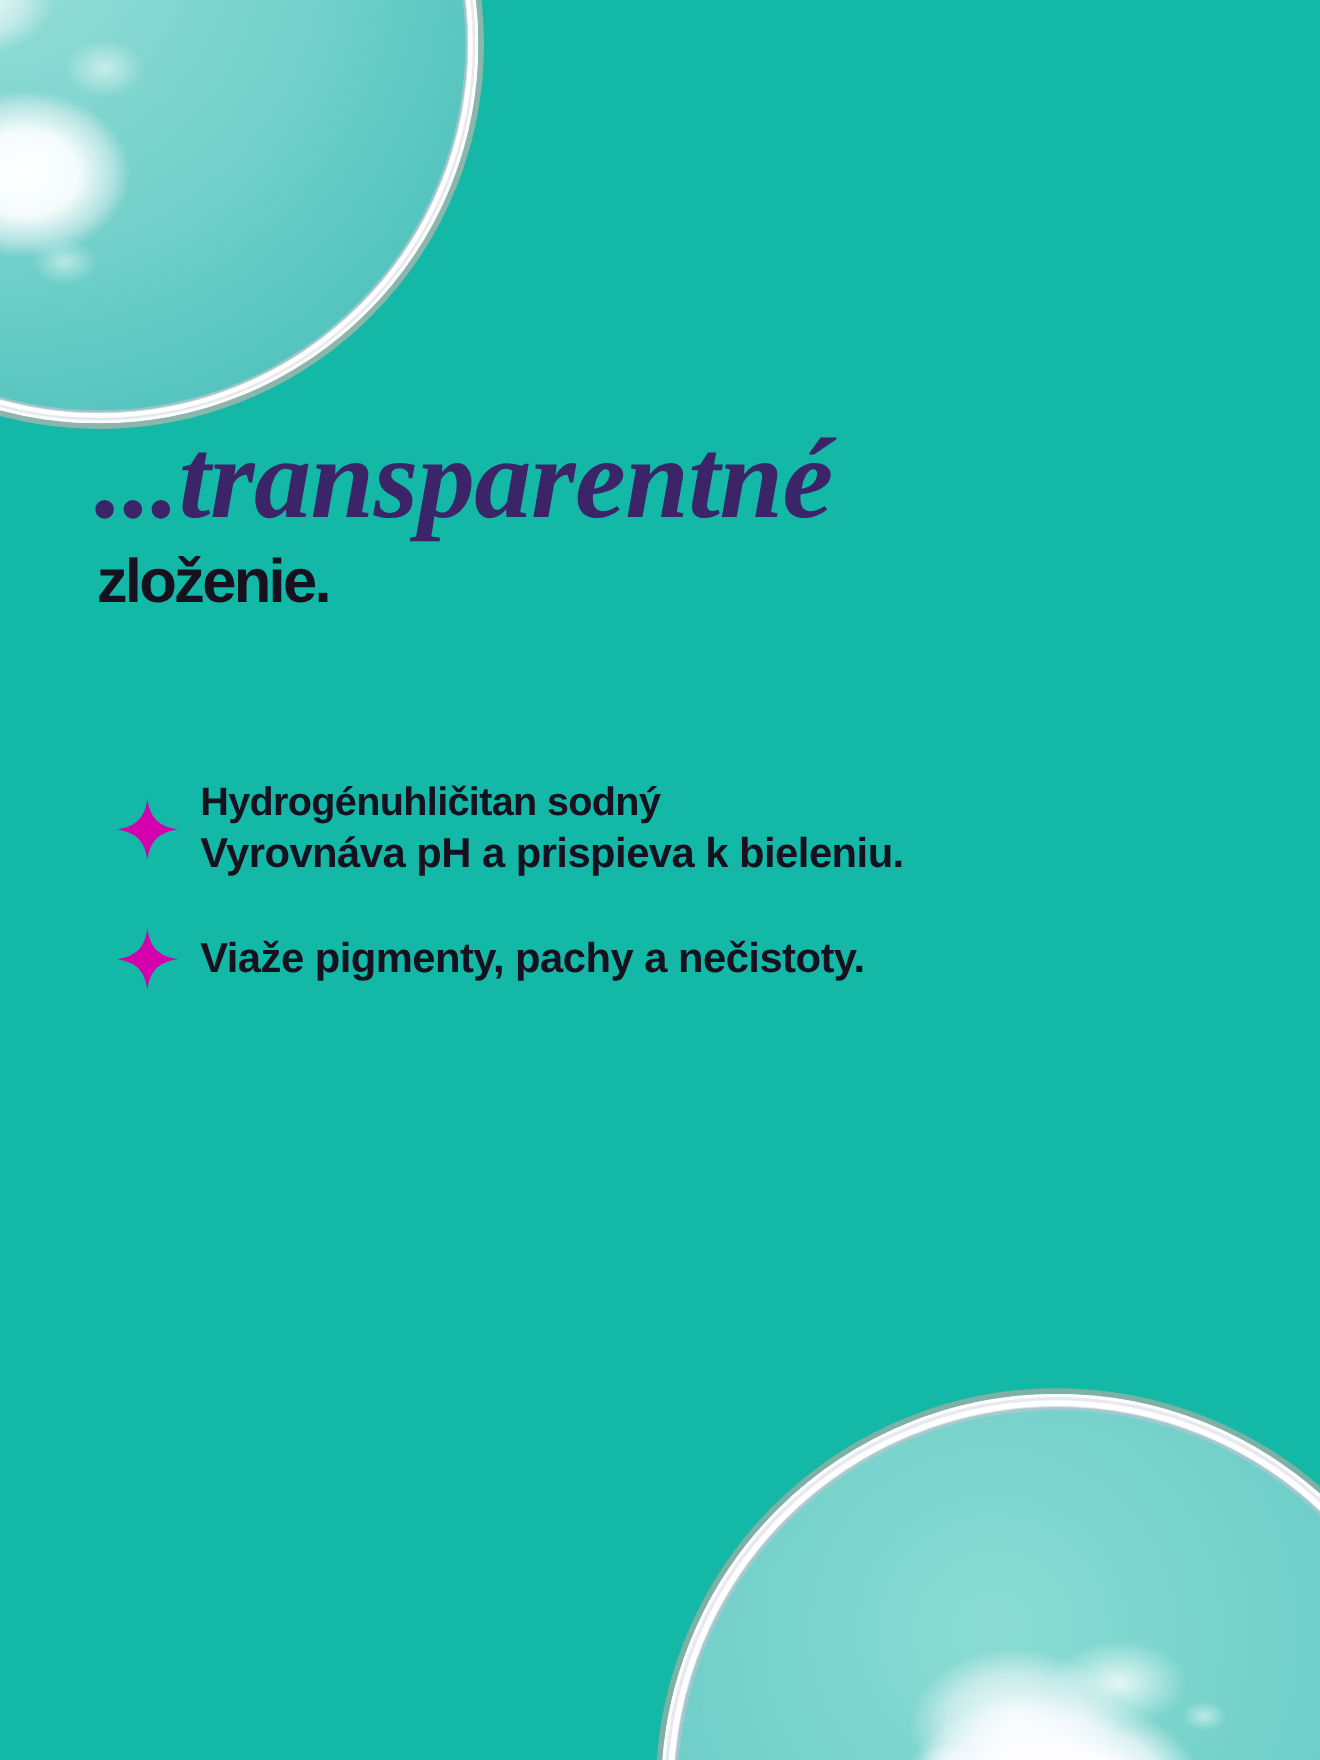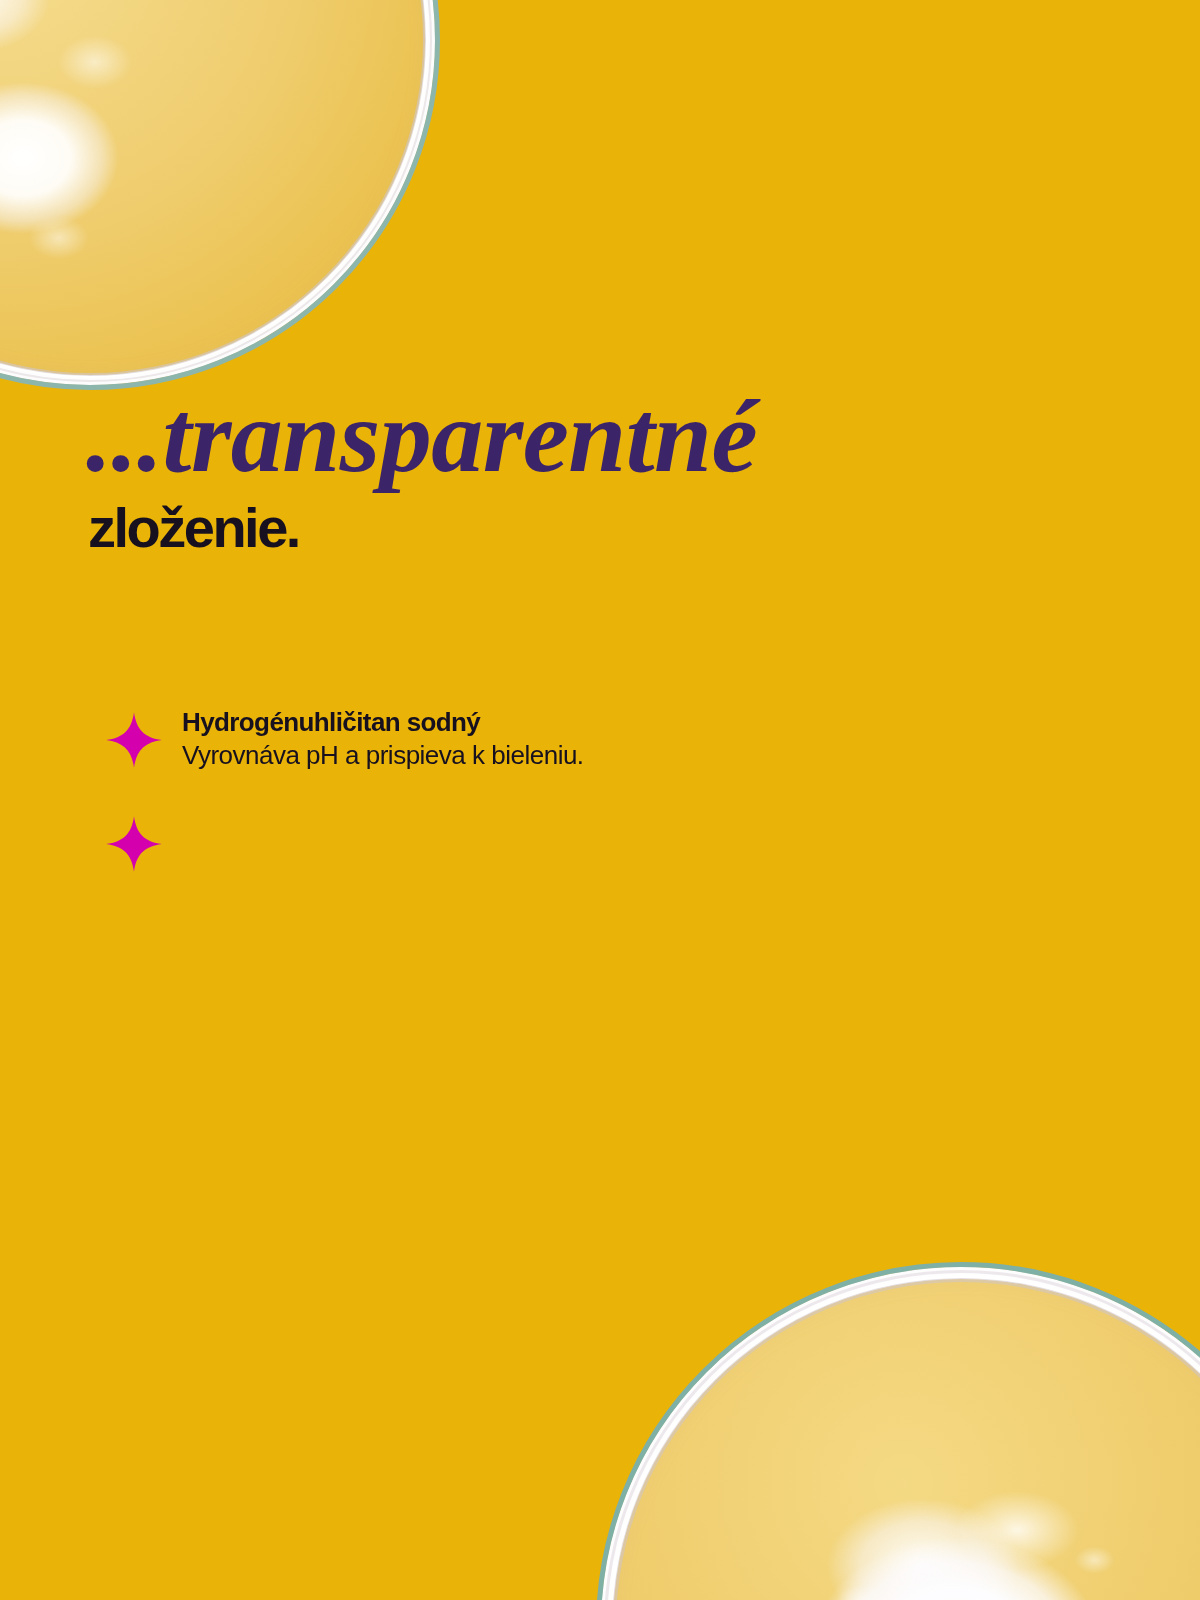--- a/index.html
+++ b/index.html
@@ -11,21 +11,21 @@
     height: 1600px;
     overflow: hidden;
     background: #f3ecfd;
     font-family: "Liberation Sans", sans-serif;
   }
 
   #poster {
     position: relative;
     width: 1200px;
     height: 1600px;
-    background: #eab308;
+    background: #14b8a6;
     overflow: hidden;
   }
 
   
   .dish {
     position: absolute;
     border-radius: 50%;
     pointer-events: none;
   }
 
@@ -171,29 +171,29 @@
   .star-icon {
     display: block;
     width: 58px;
     height: 58px;
   }
   .ingredient-text { flex: 1 1 auto; }
 
   .ingredient-title {
     font-family: "Liberation Sans", sans-serif;
     font-weight: 700;
-    font-size: 26px;
+    font-size: 36px;
     line-height: 1.28;
     letter-spacing: -0.6px;
     color: #16101f;
   }
   .ingredient-desc {
     font-family: "Liberation Sans", sans-serif;
-    font-weight: 400;
-    font-size: 26px;
+    font-weight: 700;
+    font-size: 38px;
     line-height: 1.30;
     letter-spacing: -0.5px;
     color: #16101f;
     white-space: pre-line;
   }
 </style>
 </head>
 <body>
 
 <div id="poster">
@@ -223,18 +223,19 @@
       </span>
     </div>
 
     <div class="ingredient-item">
       <span class="star-wrap">
         <svg class="star-icon" viewBox="0 0 100 100" aria-hidden="true">
           <path d="M50 2 C54 32 68 46 98 50 C68 54 54 68 50 98 C46 68 32 54 2 50 C32 46 46 32 50 2 Z" fill="#D400AE"></path>
         </svg>
       </span>
       <span class="ingredient-text">
+        <span class="ingredient-desc" style="display:block">Viaže pigmenty, pachy a nečistoty.</span>
       </span>
     </div>
 
 
   </div>
 </div>
 
 </body></html>

